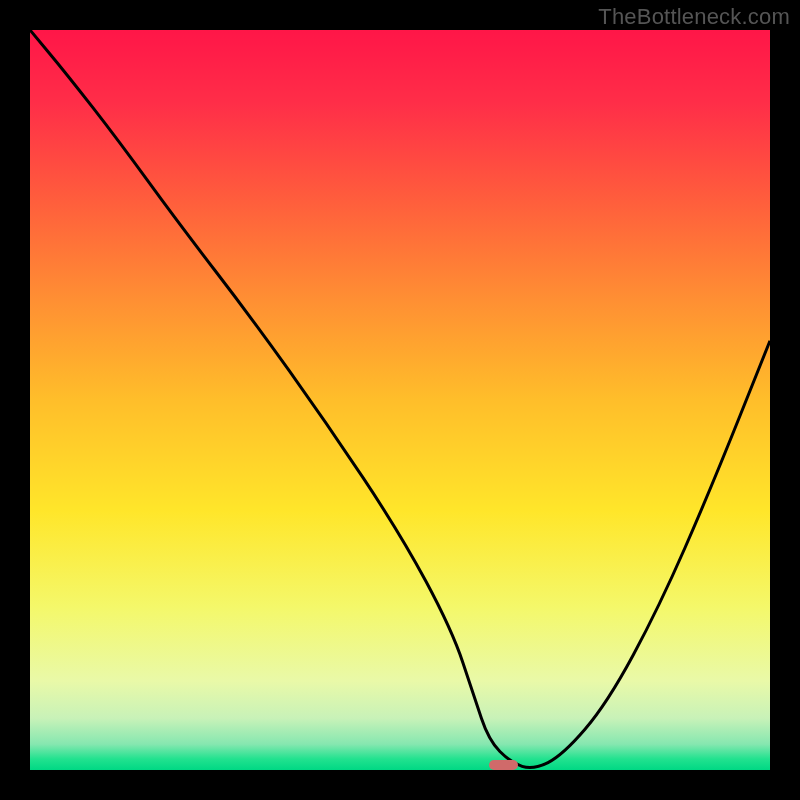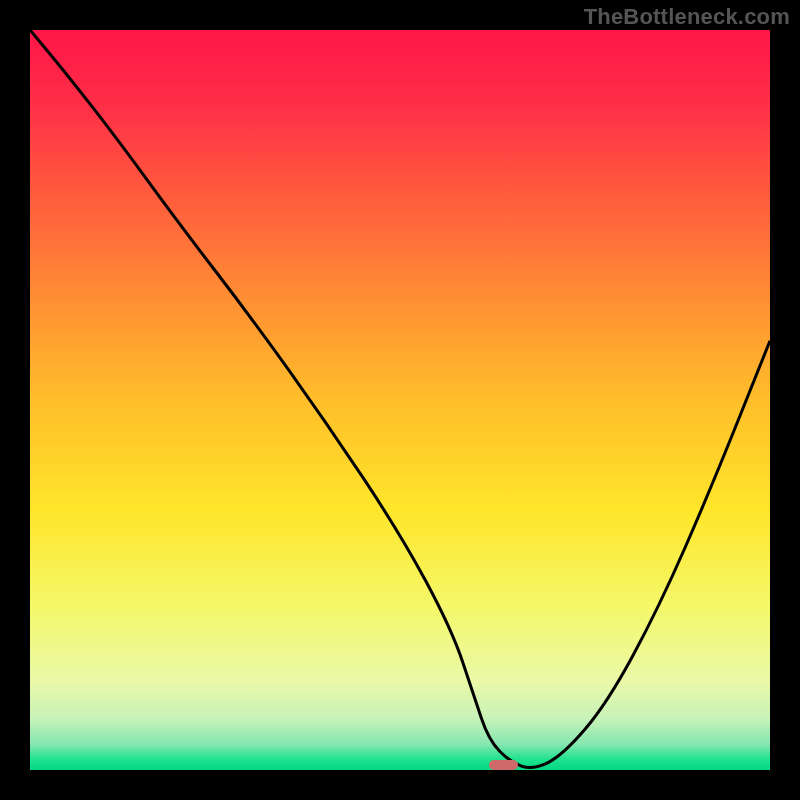--- a/index.html
+++ b/index.html
@@ -16,21 +16,21 @@
     width: 800px;
     height: 800px;
     background: #000;
   }
   .watermark {
     position: absolute;
     top: 4px;
     right: 10px;
     color: #555;
     font-size: 22px;
-    font-weight: 700;
+    font-weight: 400;
     letter-spacing: 0.2px;
     user-select: none;
     z-index: 5;
   }
   .plot {
     position: absolute;
     left: 30px;
     top: 30px;
     width: 740px;
     height: 740px;

